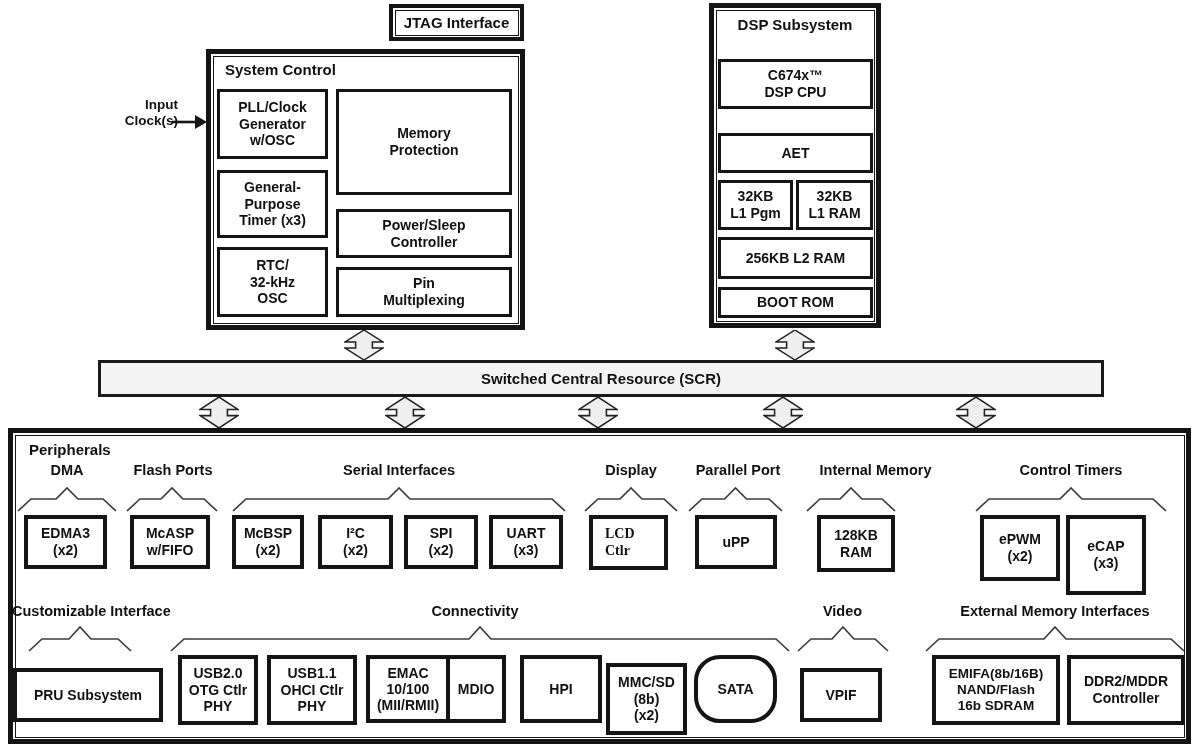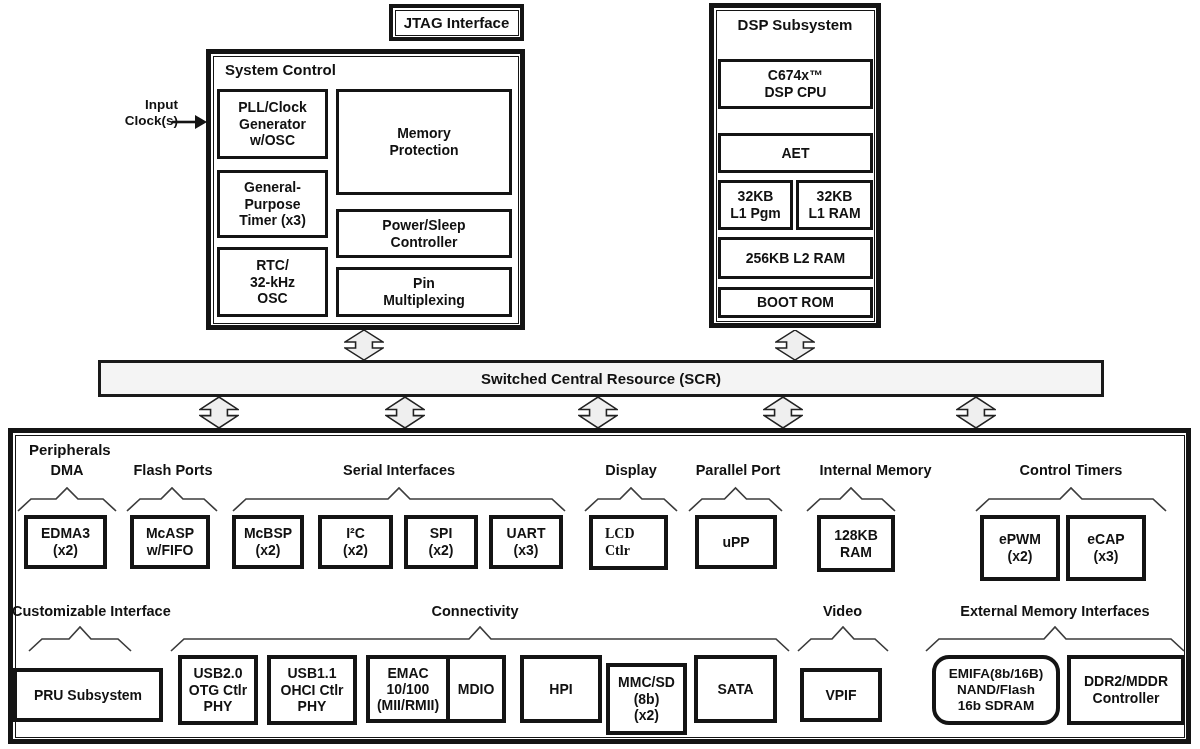--- a/index.html
+++ b/index.html
@@ -196,21 +196,21 @@
     <span>uPP</span>
     </div>
   <div class="box b4" style="left:817px;top:515px;width:78px;height:57px;">
     <span>128KB
 RAM</span>
     </div>
   <div class="box b4" style="left:980px;top:515px;width:80px;height:66px;">
     <span>ePWM
 (x2)</span>
     </div>
-  <div class="box b4" style="left:1066px;top:515px;width:80px;height:66px;">
+  <div class="box b4" style="left:1066px;top:515px;width:80px;height:80px;">
     <span>eCAP
 (x3)</span>
     </div>
 
   <div class="glabel" style="left:12px;top:603px;width:185px;text-align:left;">Customizable Interface</div>
   <div class="glabel" style="left:330px;top:603px;width:290px;">Connectivity</div>
   <div class="glabel" style="left:795px;top:603px;width:95px;">Video</div>
   <div class="glabel" style="left:930px;top:603px;width:250px;">External Memory Interfaces</div>
 
   <div class="brace" style="left:28px;top:625px;width:104px;height:28px;"><svg width="104" height="28" viewBox="0 0 104 28">
@@ -251,27 +251,27 @@
       </div>
   </div>
   <div class="box b4" style="left:520px;top:655px;width:82px;height:68px;">
     <span>HPI</span>
     </div>
   <div class="box b4" style="left:606px;top:655px;width:81px;height:72px;margin-top:8px;">
     <span>MMC/SD
 (8b)
 (x2)</span>
     </div>
-  <div class="box b4" style="left:694px;top:655px;width:83px;height:68px;">
+  <div class="box b4" style="left:694px;top:655px;width:83px;height:68px;border-radius:26px;">
     <span>SATA</span>
     </div>
   <div class="box b4" style="left:800px;top:668px;width:82px;height:54px;">
     <span>VPIF</span>
     </div>
-  <div class="box b4 fs135" style="left:932px;top:655px;width:128px;height:70px;border-radius:17px;">
+  <div class="box b4 fs135" style="left:932px;top:655px;width:128px;height:70px;">
     <span>EMIFA(8b/16B)
 NAND/Flash
 16b SDRAM</span>
     </div>
   <div class="box b4" style="left:1067px;top:655px;width:118px;height:70px;">
     <span>DDR2/MDDR
 Controller</span>
     </div>
 
 </div>

